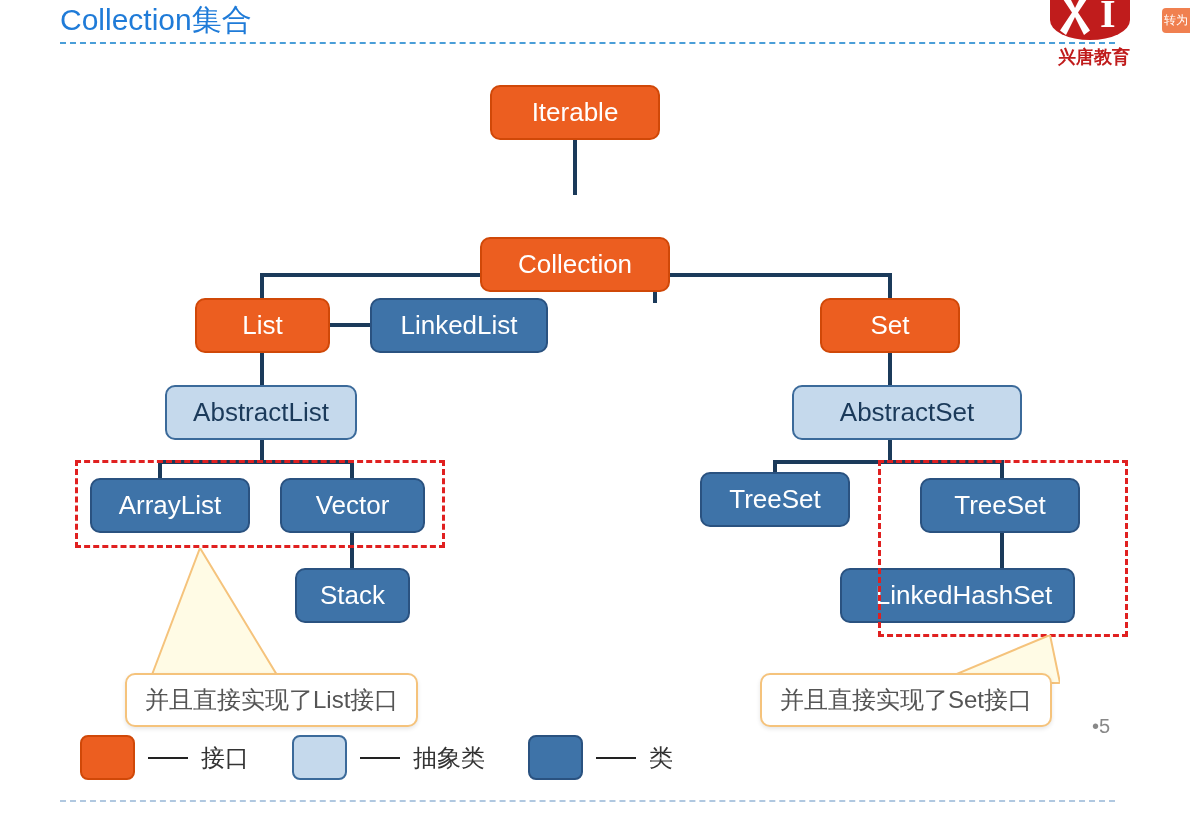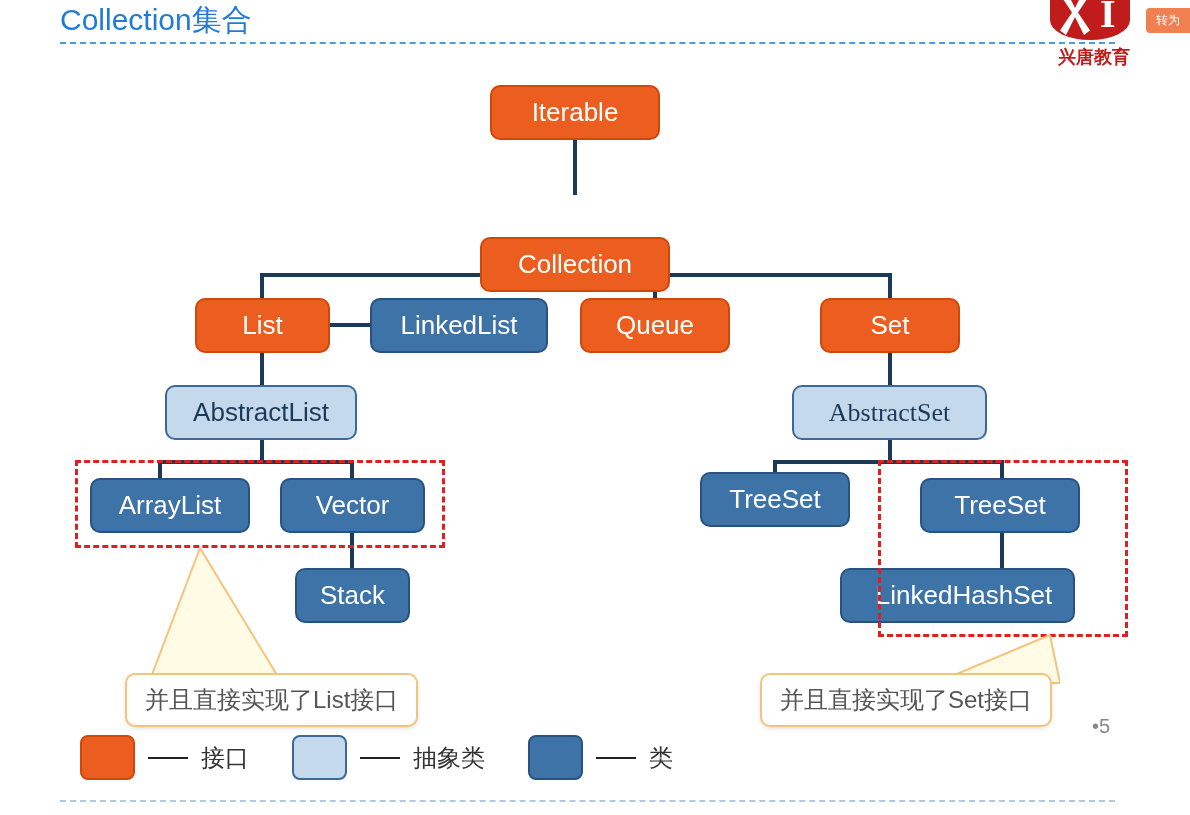--- a/index.html
+++ b/index.html
@@ -61,21 +61,21 @@
       color: #c01c1c;
       font-size: 18px;
       font-weight: bold;
     }
     .badge {
       position: absolute;
       top: 8px;
       right: 0;
       background: #f08050;
       color: #fff;
-      padding: 4px 10px;
+      padding: 4px 2px;
       border-radius: 4px 0 0 4px;
       font-size: 12px;
     }
     .diagram {
       position: absolute;
       top: 80px;
       left: 0;
       width: 1190px;
       height: 640px;
     }
@@ -188,25 +188,24 @@
   <div class="line-v" style="left:773px; top:380px; height:25px;"></div>
   <div class="line-v" style="left:1000px; top:380px; height:25px;"></div>
 
   <div class="line-v" style="left:1000px; top:450px; height:40px;"></div>
 
   <div class="node orange" style="left:490px; top:5px; width:170px; height:55px;">Iterable</div>
   <div class="node orange" style="left:480px; top:112px; width:190px; height:55px;margin-top:45px;">Collection</div>
 
   <div class="node orange" style="left:195px; top:218px; width:135px; height:55px;">List</div>
   <div class="node blue" style="left:370px; top:218px; width:178px; height:55px;">LinkedList</div>
-  <div class="node orange" style="left:580px; top:218px; width:150px; height:55px;">Queue</div>
   <div class="node orange" style="left:820px; top:218px; width:140px; height:55px;">Set</div>
 
   <div class="node lightblue" style="left:165px; top:305px; width:192px; height:55px;">AbstractList</div>
-  <div class="node lightblue" style="left:792px; top:305px; width:195px; height:55px;font-family:Liberation Serif, serif;">AbstractSet</div>
+  <div class="node lightblue" style="left:792px; top:305px; width:230px; height:55px;">AbstractSet</div>
 
   <div class="node blue" style="left:280px; top:398px; width:145px; height:55px;">Vector</div>
   <div class="node blue" style="left:90px; top:398px; width:160px; height:55px;">ArrayList</div>
   <div class="node blue" style="left:295px; top:488px; width:115px; height:55px;">Stack</div>
 
   <div class="node blue" style="left:700px; top:392px; width:150px; height:55px;">TreeSet</div>
   <div class="node blue" style="left:920px; top:398px; width:160px; height:55px;">TreeSet</div>
   <div class="node blue" style="left:840px; top:488px; width:235px; height:55px;padding-left:13px;">LinkedHashSet</div>
 
   <div class="redbox" style="left:75px; top:380px; width:370px; height:88px;"></div>

